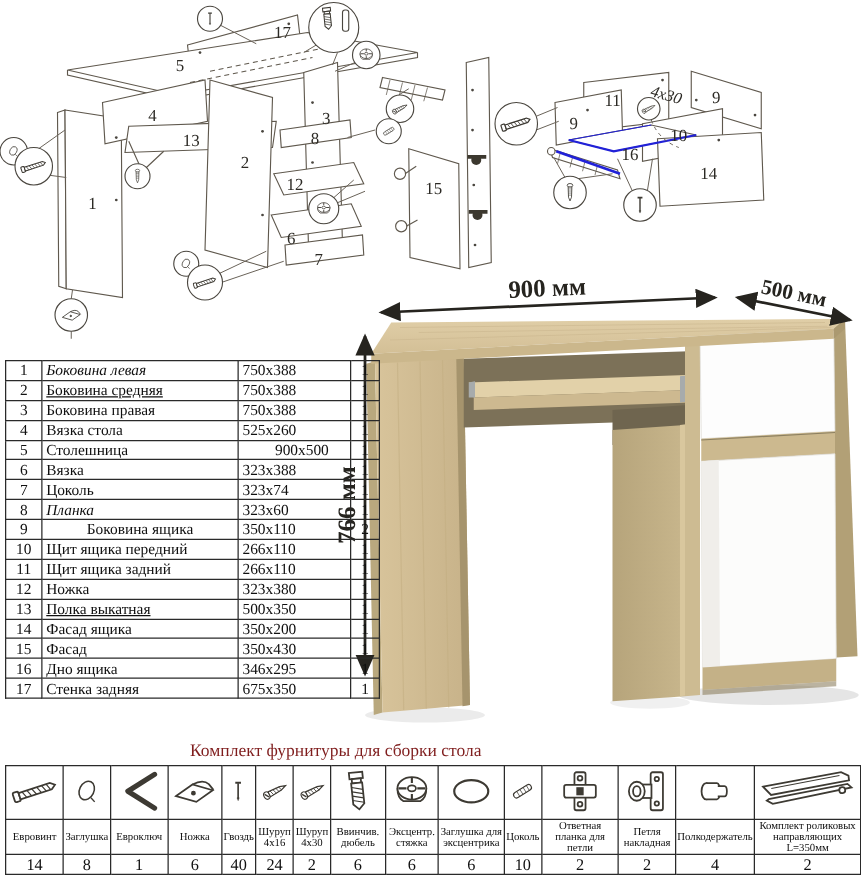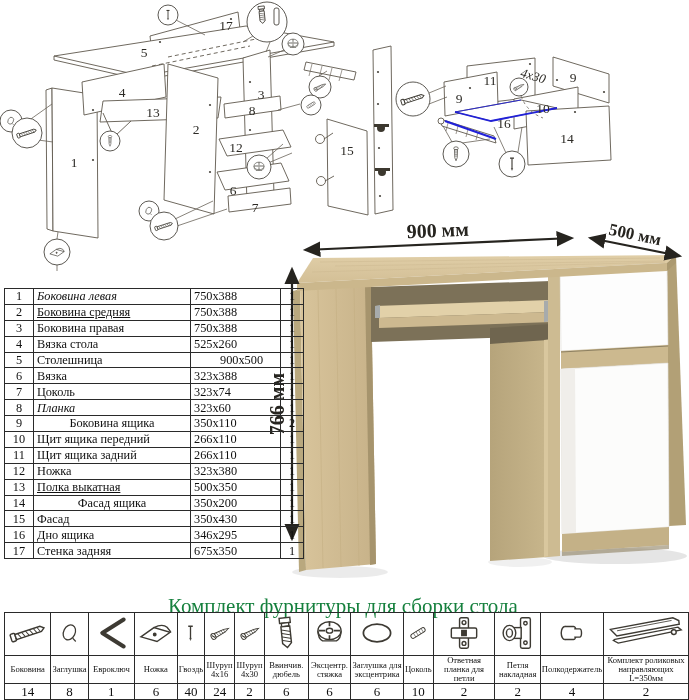--- a/index.html
+++ b/index.html
@@ -11,21 +11,21 @@
               font-size:12.3px;color:#101010;}
   table.parts td{border:1px solid #2a2a2a;padding:0 3px;height:14.9px;line-height:1;
                  white-space:nowrap;}
   table.parts td.c{text-align:center;}
   table.hw{position:absolute;left:4px;top:612px;border-collapse:collapse;table-layout:fixed;
            font-size:8.6px;line-height:1.05;text-align:center;color:#101010;}
   table.hw td{border:1px solid #2a2a2a;padding:0 1px;overflow:hidden;}
   table.hw tr.icons td{height:42px;vertical-align:middle;}
   table.hw tr.names td{height:24px;vertical-align:middle;}
   table.hw tr.qtys td{height:15px;font-size:13px;}
-  .hw-title{position:absolute;top:594px;left:168px;font-size:21px;color:#15803d;
+  .hw-title{position:absolute;top:594px;left:152px;font-size:14px;color:#7f1d1d;
             white-space:nowrap;}
 </style>
 </head>
 <body>
 
 <div class="page">
 
 <svg width="689" height="700" viewBox="0 0 689 700">
   <defs>
     <linearGradient id="gTop" x1="0" y1="0" x2="0" y2="1">
@@ -482,21 +482,21 @@
           <td class="c" style="width: 16px;">1</td>
         </tr>
         <tr>
           <td class="c" style="width: 22px;">13</td>
           <td class="" style="width: 150px; text-decoration: underline;">Полка выкатная</td>
           <td class="" style="width: 57px;">500x350</td>
           <td class="c" style="width: 16px;">1</td>
         </tr>
         <tr>
           <td class="c" style="width: 22px;">14</td>
-          <td class="" style="width: 150px; text-align: center;">Фасад ящика</td>
+          <td class="" style="width: 150px;">Фасад ящика</td>
           <td class="" style="width: 57px;">350x200</td>
           <td class="c" style="width: 16px;">1</td>
         </tr>
         <tr>
           <td class="c" style="width: 22px;">15</td>
           <td class="" style="width: 150px;">Фасад</td>
           <td class="" style="width: 57px;">350x430</td>
           <td class="c" style="width: 16px;">1</td>
         </tr>
         <tr>
@@ -576,21 +576,21 @@
               <use href="#i-hinge"></use>
             </svg></td>
           <td><svg width="38" height="38" viewBox="0 0 24 24" preserveAspectRatio="xMidYMid meet">
               <use href="#i-shelfpin"></use>
             </svg></td>
           <td><svg width="80" height="38" viewBox="0 0 48 24" preserveAspectRatio="xMidYMid meet">
               <use href="#i-slides"></use>
             </svg></td>
         </tr>
         <tr class="names">
-          <td>Боковина</td>
+          <td>Евровинт</td>
           <td>Заглушка</td>
           <td>Евроключ</td>
           <td>Ножка</td>
           <td>Гвоздь</td>
           <td>Шуруп 4x16</td>
           <td>Шуруп 4x30</td>
           <td>Ввинчив. дюбель</td>
           <td>Эксцентр. стяжка</td>
           <td>Заглушка для эксцентрика</td>
           <td>Цоколь</td>

